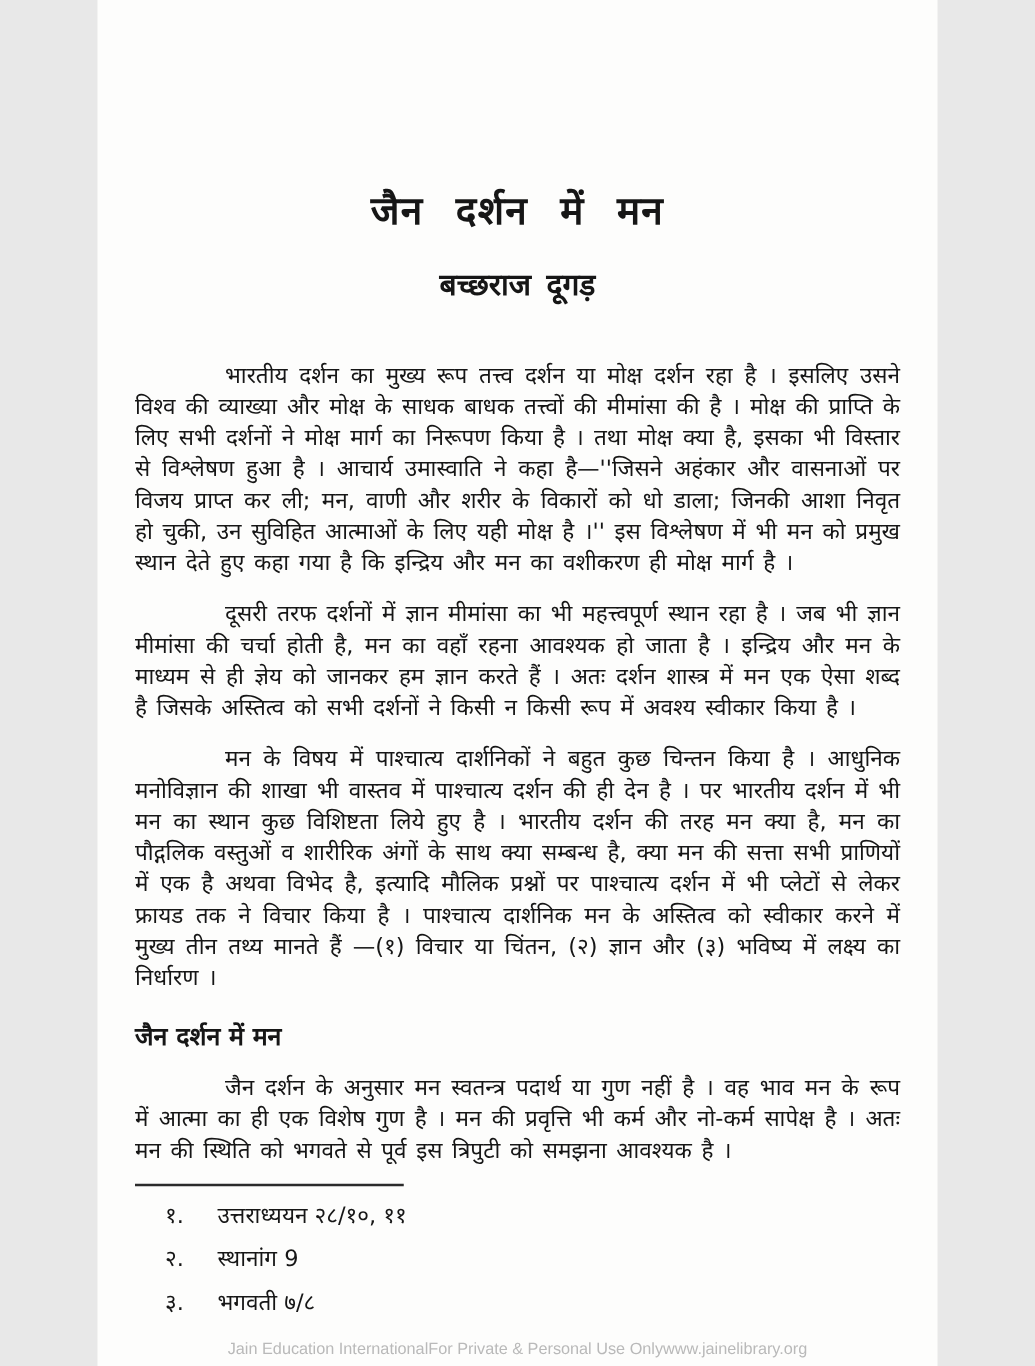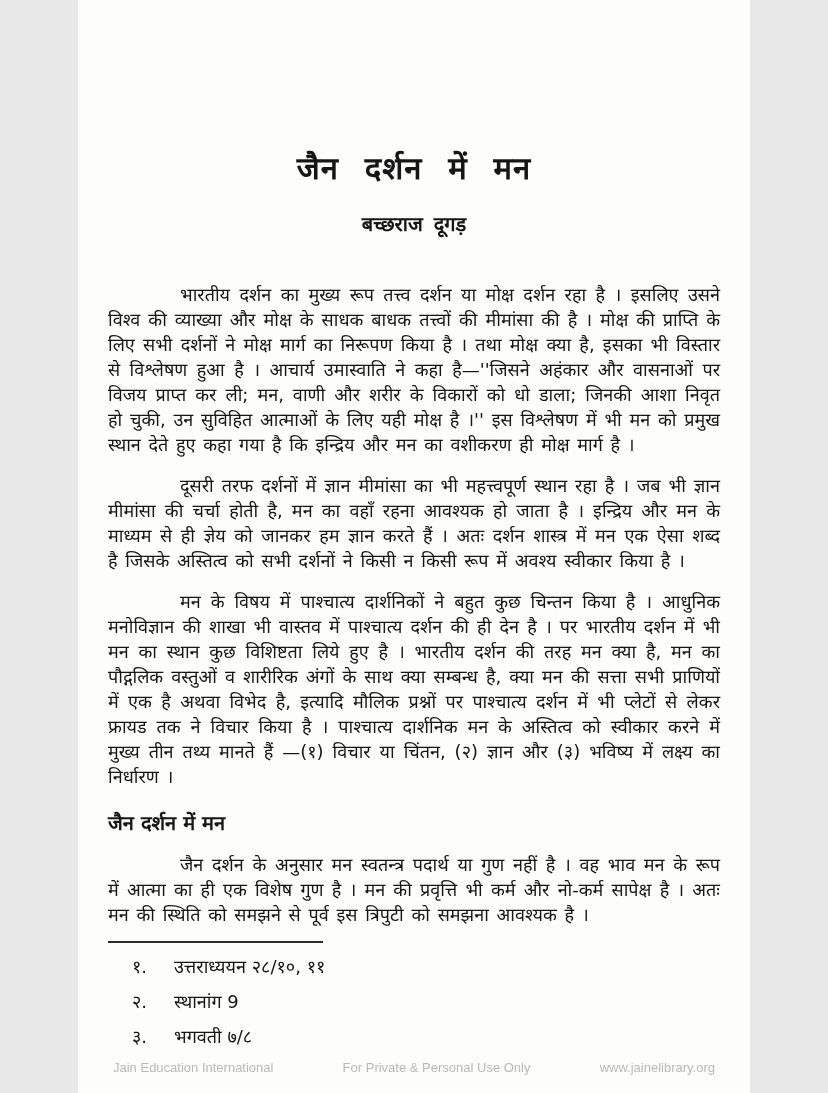--- a/index.html
+++ b/index.html
@@ -19,21 +19,21 @@
     margin: 0;
     text-align: center;
     font-size: 31px;
     font-weight: bold;
     word-spacing: 14px;
     letter-spacing: 1px;
   }
   .author {
     margin-top: 22px;
     text-align: center;
-    font-size: 20px;
+    font-size: 24px;
     font-weight: bold;
     word-spacing: 4px;
   }
   p.body {
     margin: 16px 0 0 0;
     font-size: 18px;
     line-height: 25px;
     text-align: justify;
     word-spacing: 2px;
   }
@@ -54,25 +54,25 @@
     border: 0;
     border-top: 2px solid #2b2b2b;
     margin: 14px 0 0 0;
   }
   .footnotes { margin-top: 8px; font-size: 18px; }
   .footnote { display: flex; margin-top: 12px; line-height: 23px; }
   .fn-num { width: 42px; padding-left: 24px; flex: 0 0 auto; }
   .fn-text { flex: 1; }
   .footer {
     position: absolute;
-    left: 0; right: 0; bottom: 18px;
+    left: 0; right: 0; bottom: 7px;
     display: flex;
-    justify-content: space-between;
+    justify-content: center;
     align-items: baseline;
-    padding: 0 35px;
+    padding: 0 19px;
     font-family: "Liberation Sans", sans-serif;
     font-size: 13px;
     color: #b9b9b9;
   }
 </style>
 </head>
 <body>
 
 <div class="page">
   <div class="content">
@@ -82,21 +82,21 @@
     <div class="author">बच्छराज दूगड़</div>
 
     <p class="body indent first">भारतीय दर्शन का मुख्य रूप तत्त्व दर्शन या मोक्ष दर्शन रहा है ।  इसलिए उसने विश्व की व्याख्या और मोक्ष के साधक बाधक तत्त्वों की मीमांसा की है ।  मोक्ष की प्राप्ति के लिए सभी दर्शनों ने मोक्ष मार्ग का निरूपण किया है ।  तथा मोक्ष क्या है, इसका भी विस्तार से विश्लेषण हुआ है ।  आचार्य उमास्वाति ने कहा है—''जिसने अहंकार और वासनाओं पर विजय प्राप्त कर ली; मन, वाणी और शरीर के विकारों को धो डाला; जिनकी आशा निवृत हो चुकी, उन सुविहित आत्माओं के लिए यही मोक्ष है ।''  इस विश्लेषण में भी मन को प्रमुख स्थान देते हुए कहा गया है कि इन्द्रिय और मन का वशीकरण ही मोक्ष मार्ग है ।</p>
 
     <p class="body indent">दूसरी तरफ दर्शनों में ज्ञान मीमांसा का भी महत्त्वपूर्ण स्थान रहा है ।  जब भी ज्ञान मीमांसा की चर्चा होती है, मन का वहाँ रहना आवश्यक हो जाता है ।  इन्द्रिय और मन के माध्यम से ही ज्ञेय को जानकर हम ज्ञान करते हैं ।  अतः दर्शन शास्त्र में मन एक ऐसा शब्द है जिसके अस्तित्व को सभी दर्शनों ने किसी न किसी रूप में अवश्य स्वीकार किया है ।</p>
 
     <p class="body indent">मन के विषय में पाश्चात्य दार्शनिकों ने बहुत कुछ चिन्तन किया है ।  आधुनिक मनोविज्ञान की शाखा भी वास्तव में पाश्चात्य दर्शन की ही देन है ।  पर भारतीय दर्शन में भी मन का स्थान कुछ विशिष्टता लिये हुए है ।  भारतीय दर्शन की तरह मन क्या है, मन का पौद्गलिक वस्तुओं व शारीरिक अंगों के साथ क्या सम्बन्ध है, क्या मन की सत्ता सभी प्राणियों में एक है अथवा विभेद है, इत्यादि मौलिक प्रश्नों पर पाश्चात्य दर्शन में भी प्लेटों से लेकर फ्रायड तक ने विचार किया है ।  पाश्चात्य दार्शनिक मन के अस्तित्व को स्वीकार करने में मुख्य तीन तथ्य मानते हैं —(१) विचार या चिंतन, (२) ज्ञान और (३) भविष्य में लक्ष्य का निर्धारण ।</p>
 
     <h2 class="section-heading">जैन दर्शन में मन</h2>
 
-    <p class="body indent">जैन दर्शन के अनुसार मन स्वतन्त्र पदार्थ या गुण नहीं है ।  वह भाव मन के रूप में आत्मा का ही एक विशेष गुण है ।  मन की प्रवृत्ति भी कर्म और नो-कर्म सापेक्ष है ।  अतः मन की स्थिति को समझने से पूर्व इस त्रिपुटी को समझना आवश्यक है ।</p>
+    <p class="body indent">जैन दर्शन के अनुसार मन स्वतन्त्र पदार्थ या गुण नहीं है ।  वह भाव मन के रूप में आत्मा का ही एक विशेष गुण है ।  मन की प्रवृत्ति भी कर्म और नो-कर्म सापेक्ष है ।  अतः मन की स्थिति को भगवते से पूर्व इस त्रिपुटी को समझना आवश्यक है ।</p>
 
 
     <hr class="fn-rule">
 
     <div class="footnotes">
       <div class="footnote">
         <span class="fn-num">१.</span>
         <span class="fn-text">उत्तराध्ययन २८/१०, ११</span>
       </div>
       <div class="footnote">

